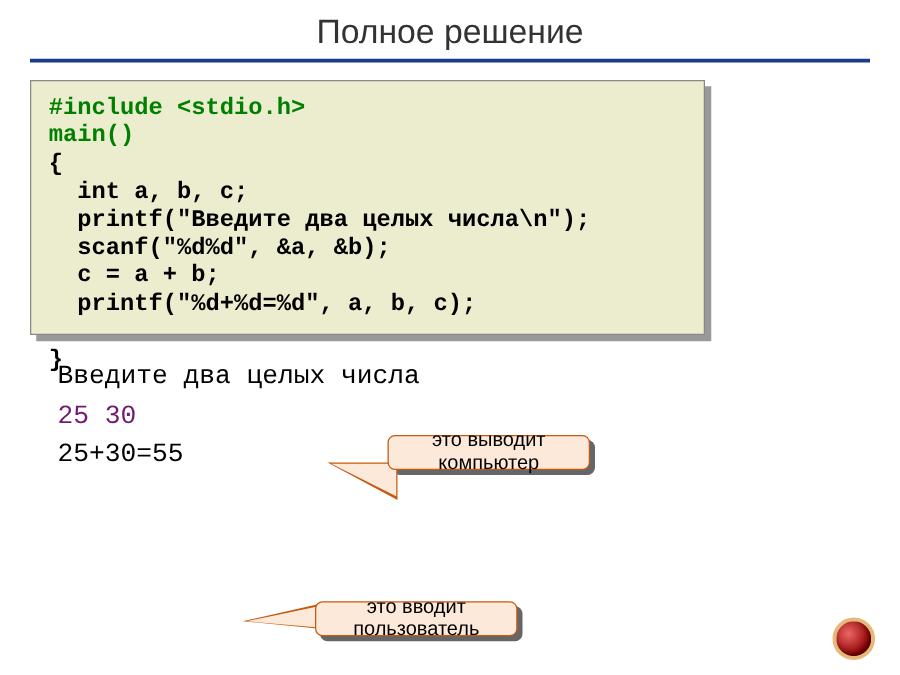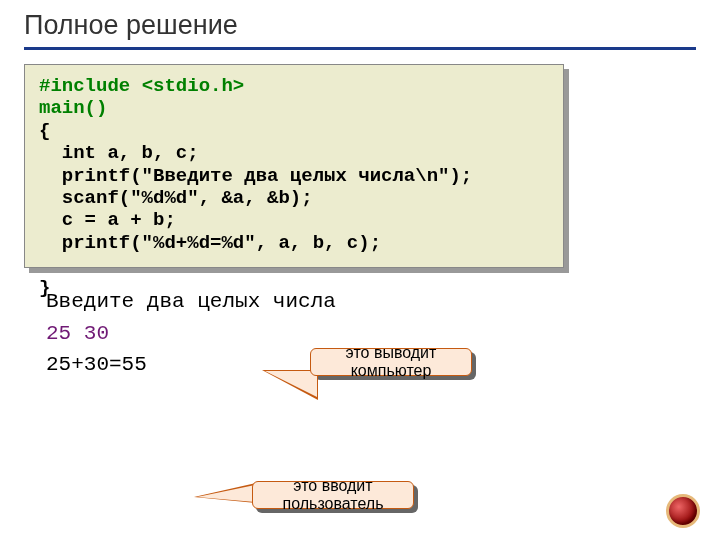--- a/index.html
+++ b/index.html
@@ -12,20 +12,21 @@
     position: relative;
     overflow: hidden;
   }
   .slide {
     padding: 10px 24px 0 24px;
     box-sizing: border-box;
     position: relative;
     height: 100%;
   }
   .title {
+    text-align: center;
     font-size: 27px;
     color: #333;
     margin: 0 0 6px 0;
     font-weight: normal;
   }
   .hr {
     height: 3px;
     background: #1a3a8a;
     margin-bottom: 14px;
   }

